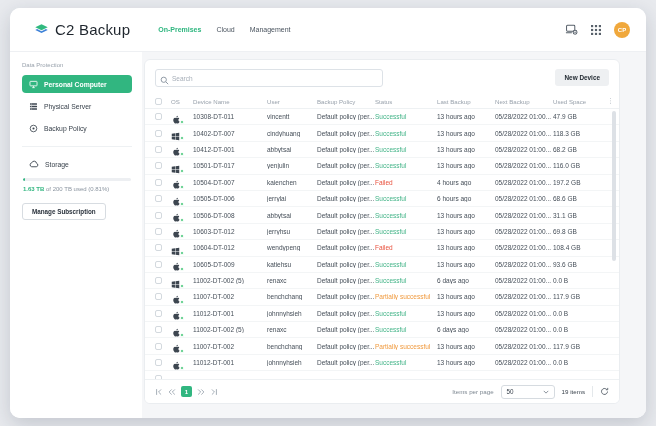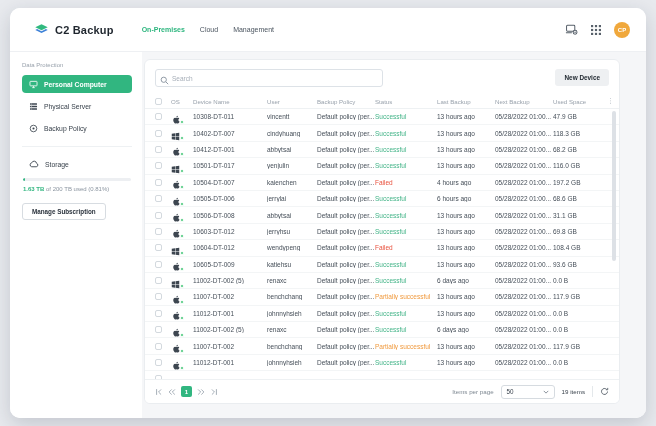--- a/index.html
+++ b/index.html
@@ -6,21 +6,21 @@
   html,body { width:656px; height:426px; overflow:hidden; background:#e8eaee;
     font-family:"Liberation Sans","DejaVu Sans",sans-serif; }
   .window { position:absolute; left:10px; top:8px; width:636px; height:410px;
     background:#fff; border-radius:10px; box-shadow:0 6px 20px rgba(30,40,60,.18);
     overflow:hidden; display:flex; flex-direction:column; }
 
   
   .topbar { height:44px; flex:0 0 44px; display:flex; align-items:center;
     padding:0 16px 0 24px; border-bottom:1px solid #eef0f3; background:#fff; }
   .brand { display:flex; align-items:center; gap:6px; }
-  .brand-title { font-size:11px; font-weight:bold; color:#1f262e; letter-spacing:.2px; }
+  .brand-title { font-size:15px; font-weight:normal; color:#1f262e; letter-spacing:.2px; }
   .nav { display:flex; gap:15px; margin-left:28px; }
   .nav-item { font-size:7px; color:#4a545f; cursor:pointer; }
   .nav-item.active { color:#2eb67f; font-weight:bold; }
   .topbar-right { margin-left:auto; display:flex; align-items:center; gap:13px; }
   .avatar { width:16px; height:16px; border-radius:50%; background:#f0a83c; color:#fff;
     font-size:6px; font-weight:bold; display:flex; align-items:center; justify-content:center; }
 
   
   .app-body { flex:1; display:flex; min-height:0; }
   .sidebar { width:132px; flex:0 0 132px; background:#fff; padding:10px 10px 0 12px; }

